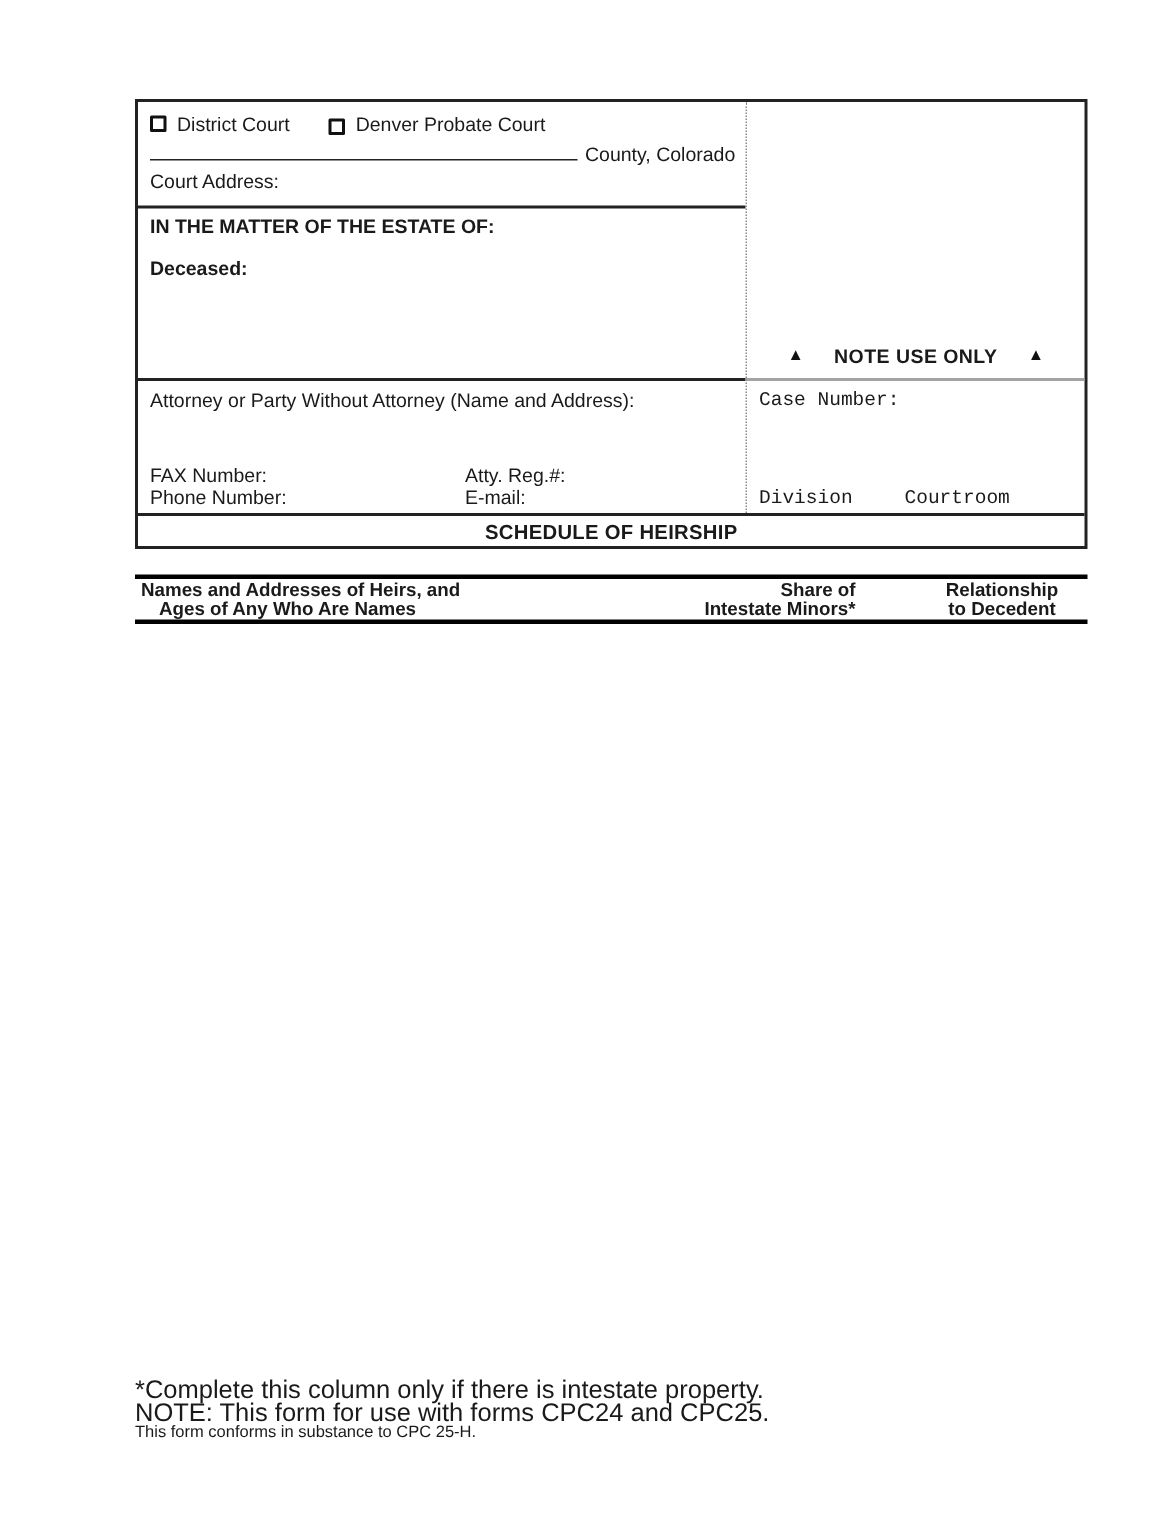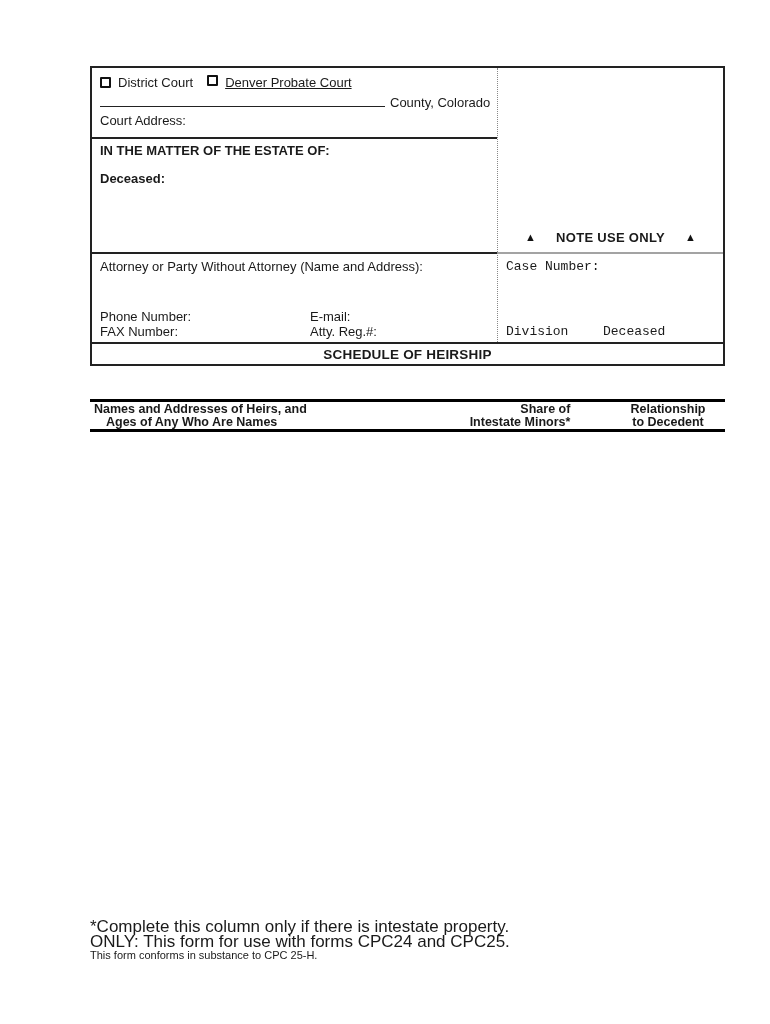--- a/index.html
+++ b/index.html
@@ -19,21 +19,21 @@
   .cell-courtuse{ position:absolute; left:405px; top:0; right:0; height:184px; border-left:1px dotted #888; }
   .cell-attorney{ position:absolute; left:0; top:184px; width:405px; height:90px; border-top:2px solid #222; padding:5px 8px; }
   .cell-case    { position:absolute; left:405px; top:184px; right:0; height:90px; border-top:2px solid #a3a3a3; border-left:1px dotted #888; padding:5px 8px;font-family:Liberation Mono, monospace; }
   .title-bar    { position:absolute; left:0; top:274px; right:0; bottom:0; border-top:2px solid #222;
                   display:flex; align-items:center; justify-content:center; }
   .title-bar .t { font-weight:bold; font-size:13.5px; letter-spacing:0.2px; }
 
   .checkbox-row { display:flex; align-items:center; margin:7px 0 0 8px; height:15px; }
   .cb { display:inline-block; width:11px; height:11px; border:2px solid #111; border-radius:1px; background:#fff; flex:0 0 auto; }
   .cb-label { margin-left:7px; }
-  .cb-item2 { margin-left:14px; display:flex; align-items:flex-start;text-decoration:underline; }
+  .cb-item2 { margin-left:26px; display:flex; align-items:flex-end; }
 
   .county-row { margin:4px 0 0 8px; height:17px; white-space:nowrap; }
   .blank-line { display:inline-block; width:285px; height:13px; border-bottom:1px solid #222; vertical-align:baseline; }
   .county-text { margin-left:5px; }
 
   .court-address { margin:2px 0 0 8px; height:15px; }
   .cell-rule { margin-top:9px; width:100%; border-bottom:2px solid #222; }
   .estate-label { margin:4px 0 0 8px; font-weight:bold; }
   .deceased-label { margin:13px 0 0 8px; font-weight:bold; }
 
@@ -42,21 +42,21 @@
   .court-use-text { font-weight:bold; font-size:13px; letter-spacing:0.3px; }
   .tri { font-size:11px; line-height:11px; color:#111; }
 
   .attorney-bottom { position:absolute; left:8px; right:4px; bottom:3px; }
   .pair-row { display:grid; grid-template-columns:210px 1fr; line-height:15px; }
 
   .case-bottom { position:absolute; left:8px; right:4px; bottom:3px; display:grid; grid-template-columns:97px 1fr; line-height:15px; }
 
   
   .heir-header { position:absolute; left:90px; top:383px; width:635px; height:33px;
-                 border-top:3px solid #000; border-bottom:3px solid #000;margin-top:16px; }
+                 border-top:3px solid #000; border-bottom:3px solid #000; }
   .hh-col { position:absolute; top:1px; font-weight:bold; font-size:12.5px; line-height:13px; }
   .hh-col1 { left:4px; }
   .hh-col1 .l2 { margin-left:12px; }
   .hh-col2 { left:430px; transform:translateX(-50%); text-align:right; }
   .hh-col3 { left:578px; transform:translateX(-50%); text-align:center; }
 
   
   .heir-body { position:absolute; left:90px; top:416px; width:635px; height:495px; }
 
   
@@ -98,35 +98,35 @@
         <span class="tri">▲</span>
         <span class="court-use-text">NOTE USE ONLY</span>
         <span class="tri">▲</span>
       </div>
     </div>
 
     <div class="cell-attorney">
       <div>Attorney or Party Without Attorney (Name and Address):</div>
       <div class="attorney-bottom">
         <div class="pair-row">
+          <span>FAX Number:</span>
+          <span>Atty. Reg.#:</span>
+        </div>
+        <div class="pair-row">
           <span>Phone Number:</span>
           <span>E-mail:</span>
-        </div>
-        <div class="pair-row">
-          <span>FAX Number:</span>
-          <span>Atty. Reg.#:</span>
         </div>
       </div>
     </div>
 
     <div class="cell-case">
       <div>Case Number:</div>
       <div class="case-bottom">
         <span>Division</span>
-        <span>Deceased</span>
+        <span>Courtroom</span>
       </div>
     </div>
 
     <div class="title-bar">
       <span class="t">SCHEDULE OF HEIRSHIP</span>
     </div>
 
   </div>
 
   <div class="heir-header">
@@ -141,17 +141,17 @@
     <div class="hh-col hh-col3">
       <div>Relationship</div>
       <div>to Decedent</div>
     </div>
   </div>
 
   <div class="heir-body"></div>
 
   <div class="footer">
     <div class="foot-note">*Complete this column only if there is intestate property.</div>
-    <div class="foot-note">ONLY: This form for use with forms CPC24 and CPC25.</div>
+    <div class="foot-note">NOTE: This form for use with forms CPC24 and CPC25.</div>
     <div class="conform-line">This form conforms in substance to CPC 25-H.</div>
   </div>
 
 </div>
 
 </body></html>

